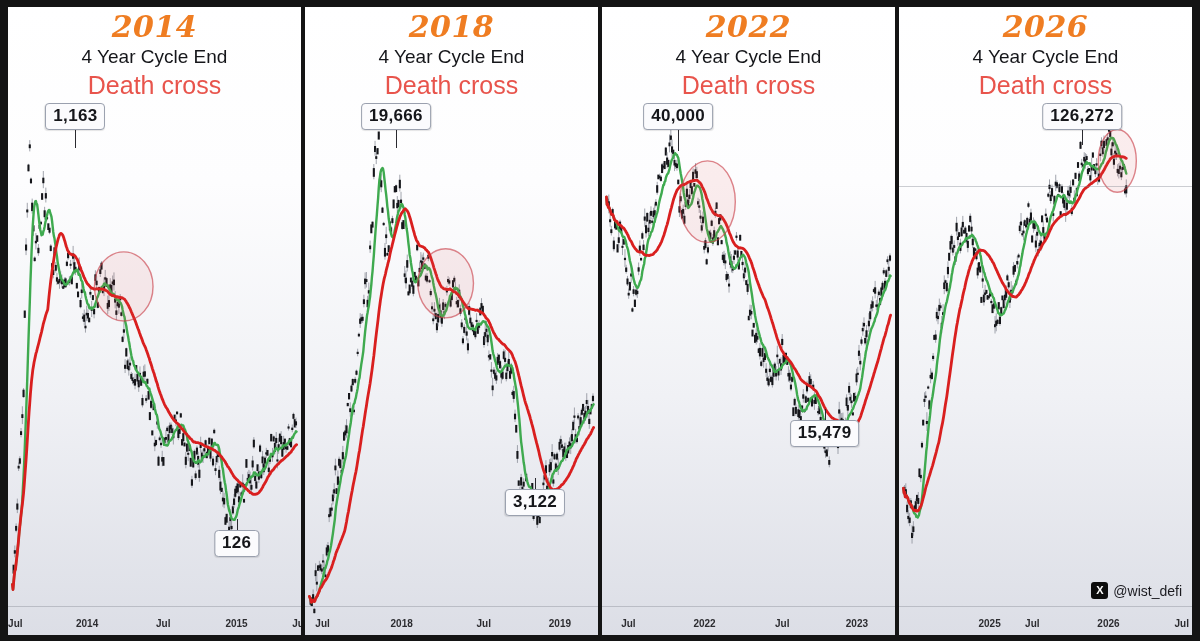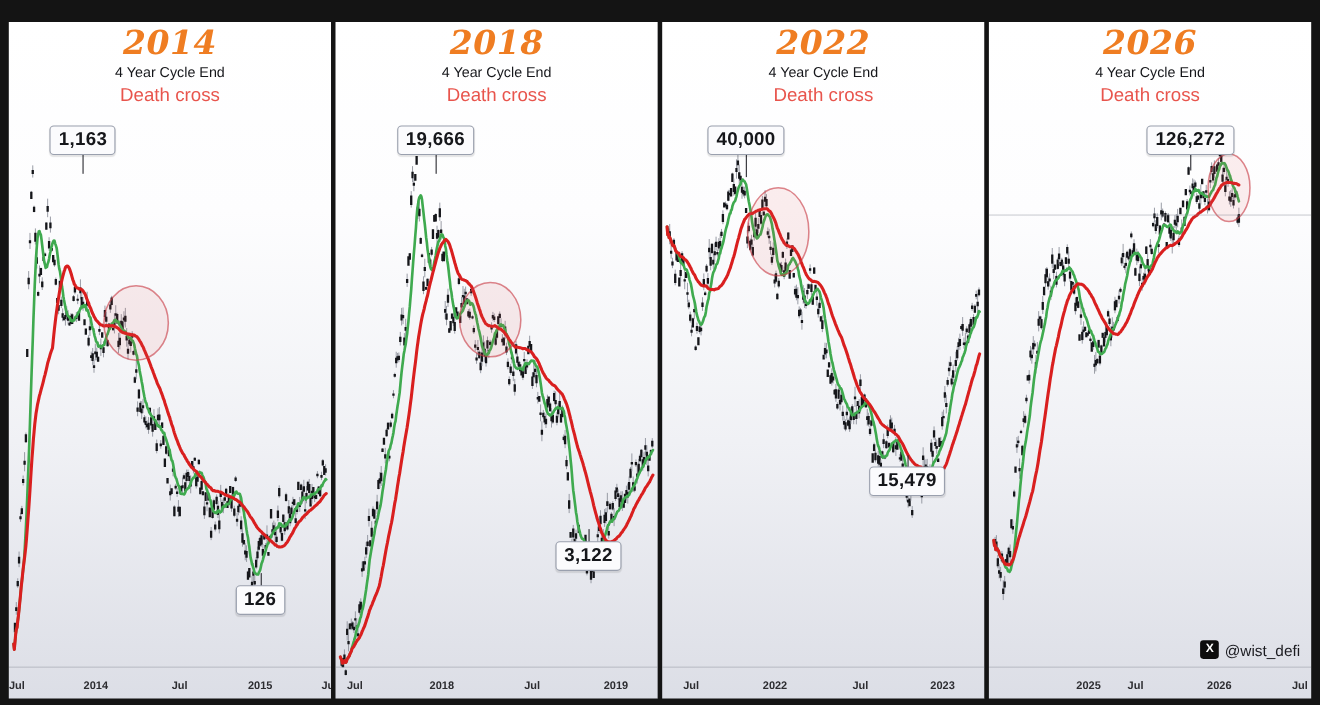--- a/index.html
+++ b/index.html
@@ -1,27 +1,27 @@
 <!DOCTYPE html>
 <html><head>
 <meta charset="utf-8">
 <style>
   html,body{margin:0;padding:0;background:#111;}
   body{width:1200px;height:641px;overflow:hidden;font-family:"Liberation Sans",sans-serif;}
-  .frame{position:relative;width:1200px;height:641px;background:#141414;box-sizing:border-box;padding:20px 8px 6px 8px;}
+  .frame{position:relative;width:1200px;height:641px;background:#141414;box-sizing:border-box;padding:7px 8px 6px 8px;}
   .panels{position:relative;display:flex;width:100%;height:100%;background:#141414;}
   .panel{position:relative;flex:1 1 0;height:100%;overflow:hidden;
          background:linear-gradient(180deg,#ffffff 0%,#fdfdfe 28%,#f0f1f5 62%,#dcdee6 100%);
          border-right:4px solid #141414;}
   .panel:last-child{border-right:none;}
   .hdr{position:absolute;left:0;right:0;top:4px;text-align:center;z-index:6;}
   .hdr .yr{font-family:"DejaVu Serif",serif;font-style:italic;font-weight:700;
            font-size:30px;color:#ef7d22;letter-spacing:.5px;line-height:1.05;}
-  .hdr .sub{font-size:13px;color:#15161a;margin-top:3px;line-height:1.15;font-weight:400;}
-  .hdr .dc{font-size:17px;color:#e8544c;margin-top:4px;line-height:1.15;font-weight:400;}
+  .hdr .sub{font-size:19px;color:#15161a;margin-top:3px;line-height:1.15;font-weight:400;}
+  .hdr .dc{font-size:25px;color:#e8544c;margin-top:4px;line-height:1.15;font-weight:400;}
   .svgchart{position:absolute;inset:0;width:100%;height:100%;z-index:2;}
   .axis{position:absolute;left:0;right:0;bottom:0;height:30px;z-index:5;}
   .axis .tick{position:absolute;bottom:6px;transform:translateX(-50%);
               font-size:10px;color:#2c2c30;font-weight:700;white-space:nowrap;}
   .axisline{position:absolute;left:0;right:0;bottom:28px;height:1px;background:rgba(120,124,136,.35);z-index:4;}
   .plabel{position:absolute;z-index:8;transform:translateX(-50%);
           background:#fbfbfd;border:1px solid #9aa0ae;border-radius:4px;
           padding:2px 7px 3px 7px;font-size:17px;color:#15161a;font-weight:700;
           white-space:nowrap;box-shadow:0 1px 1px rgba(0,0,0,.10);letter-spacing:.3px;}
   .leader{position:absolute;z-index:7;width:1px;background:#2a2a30;}

